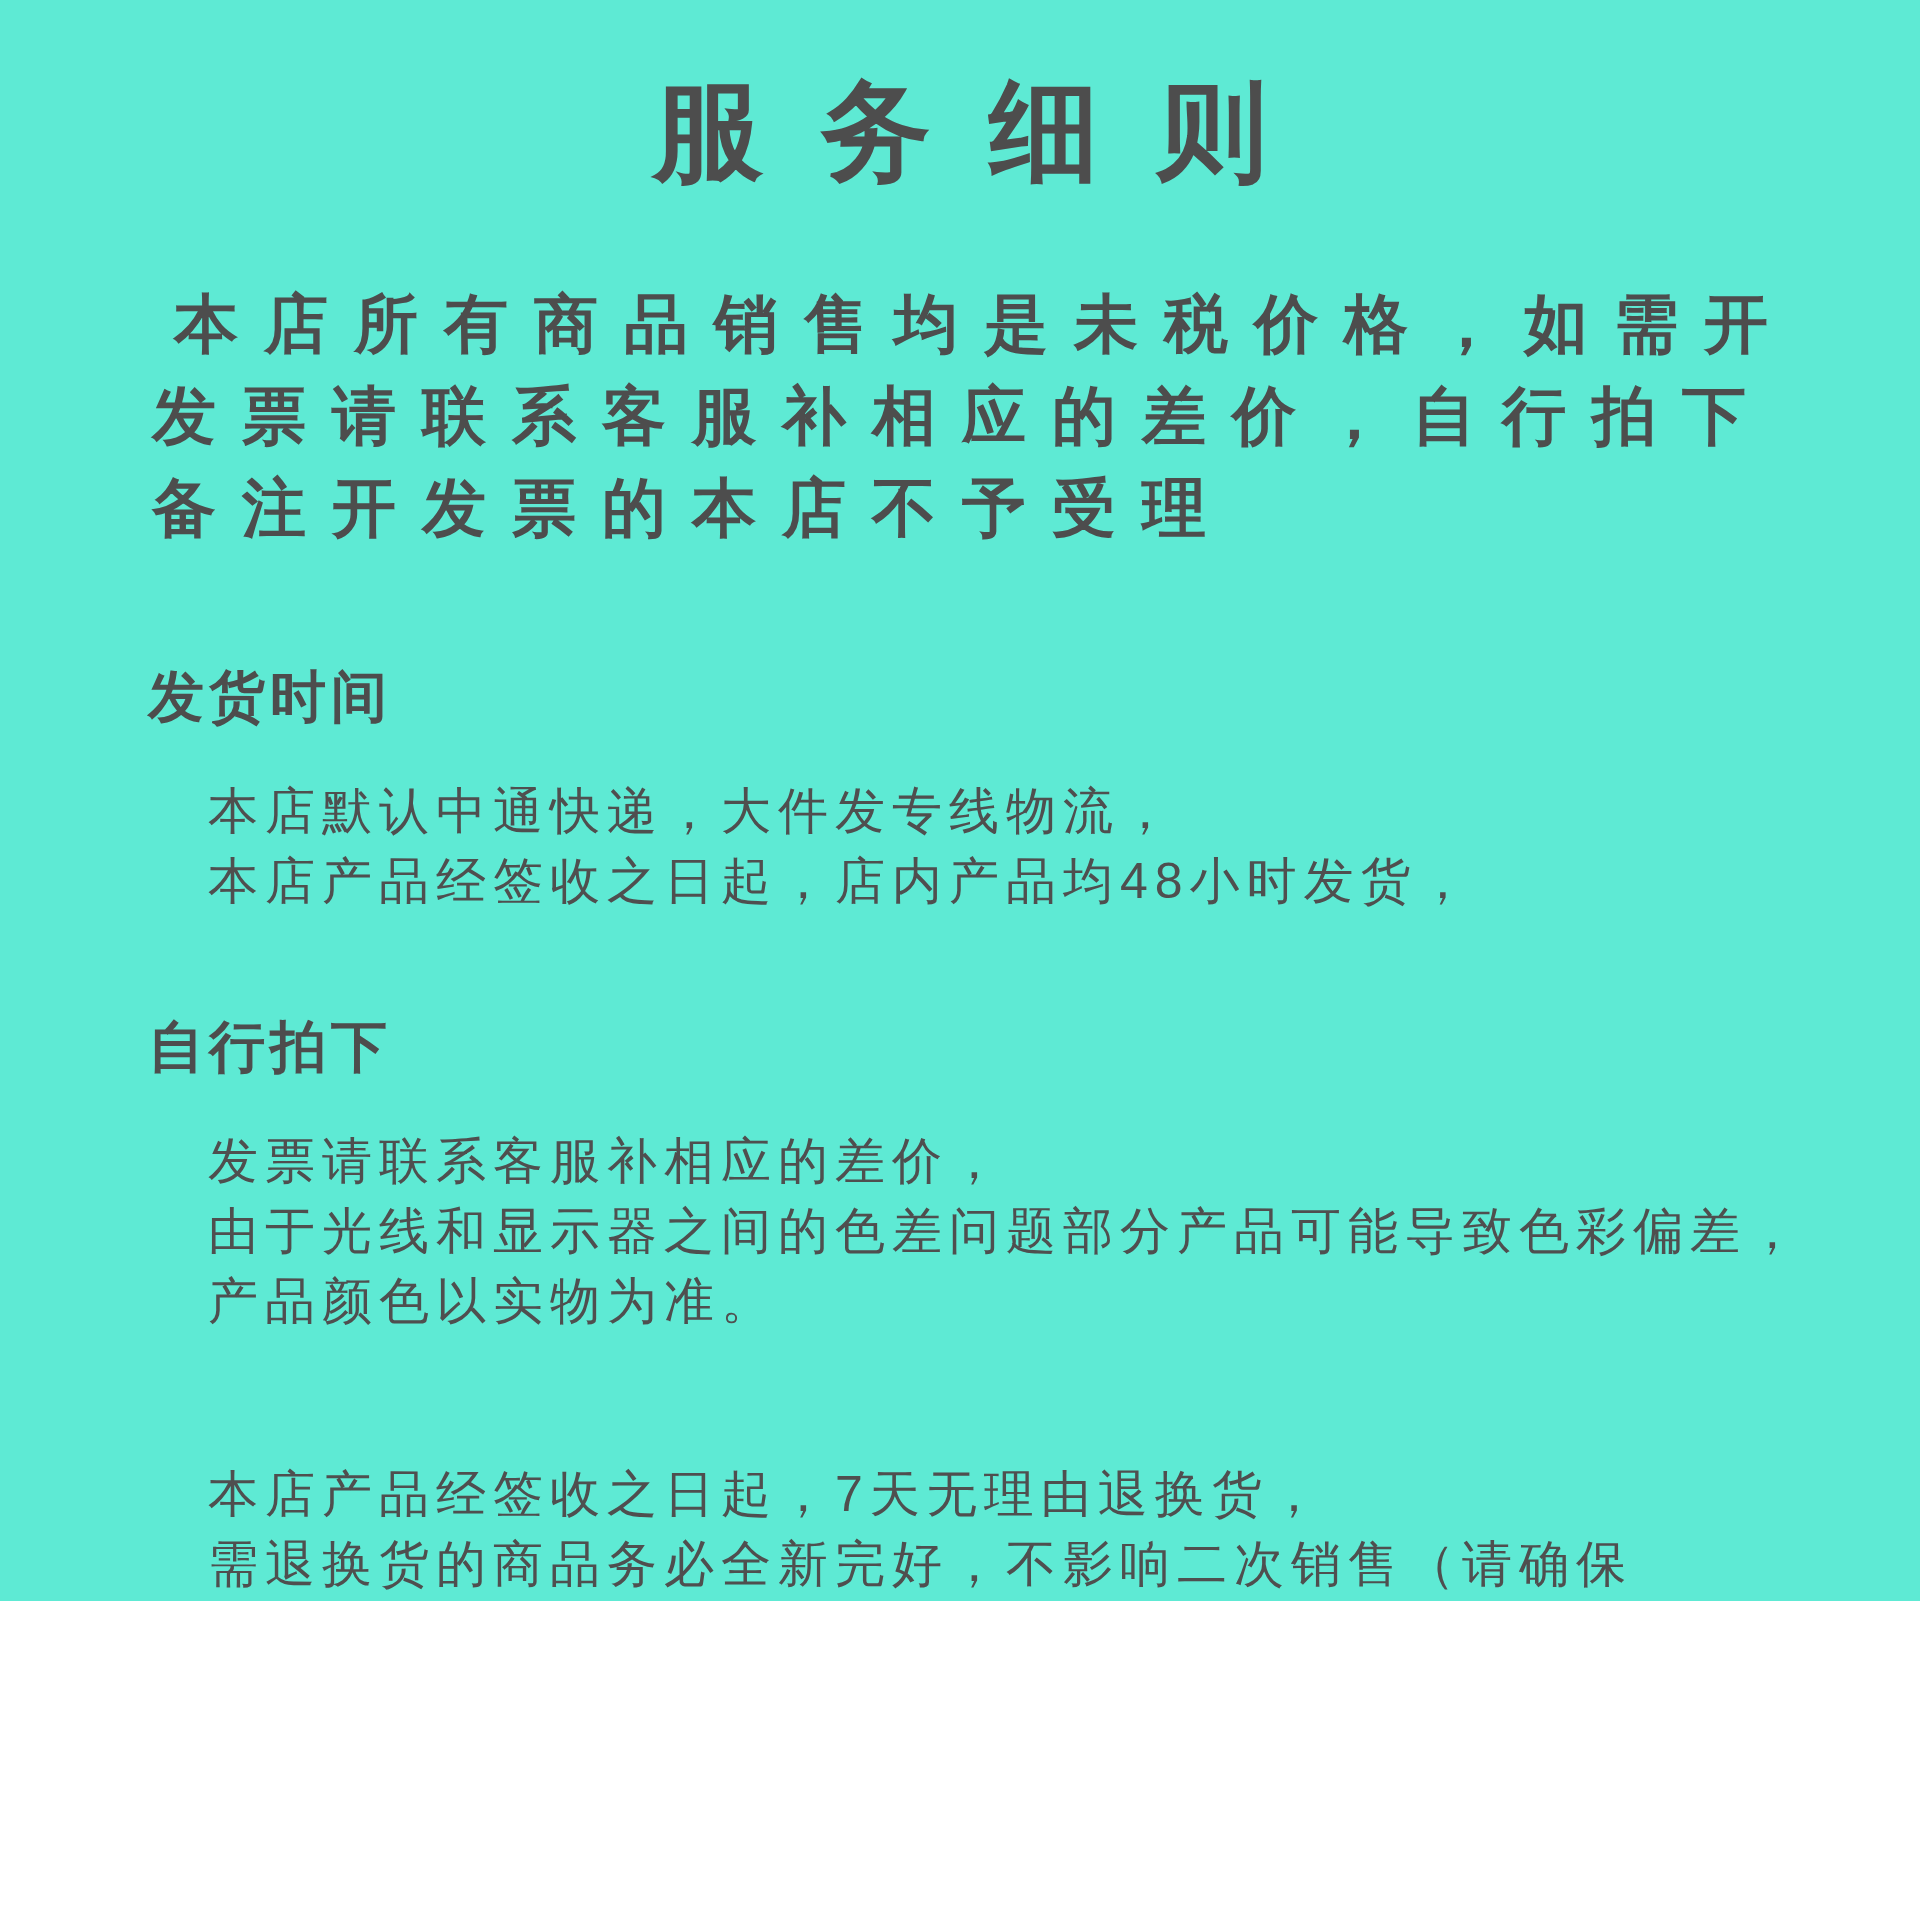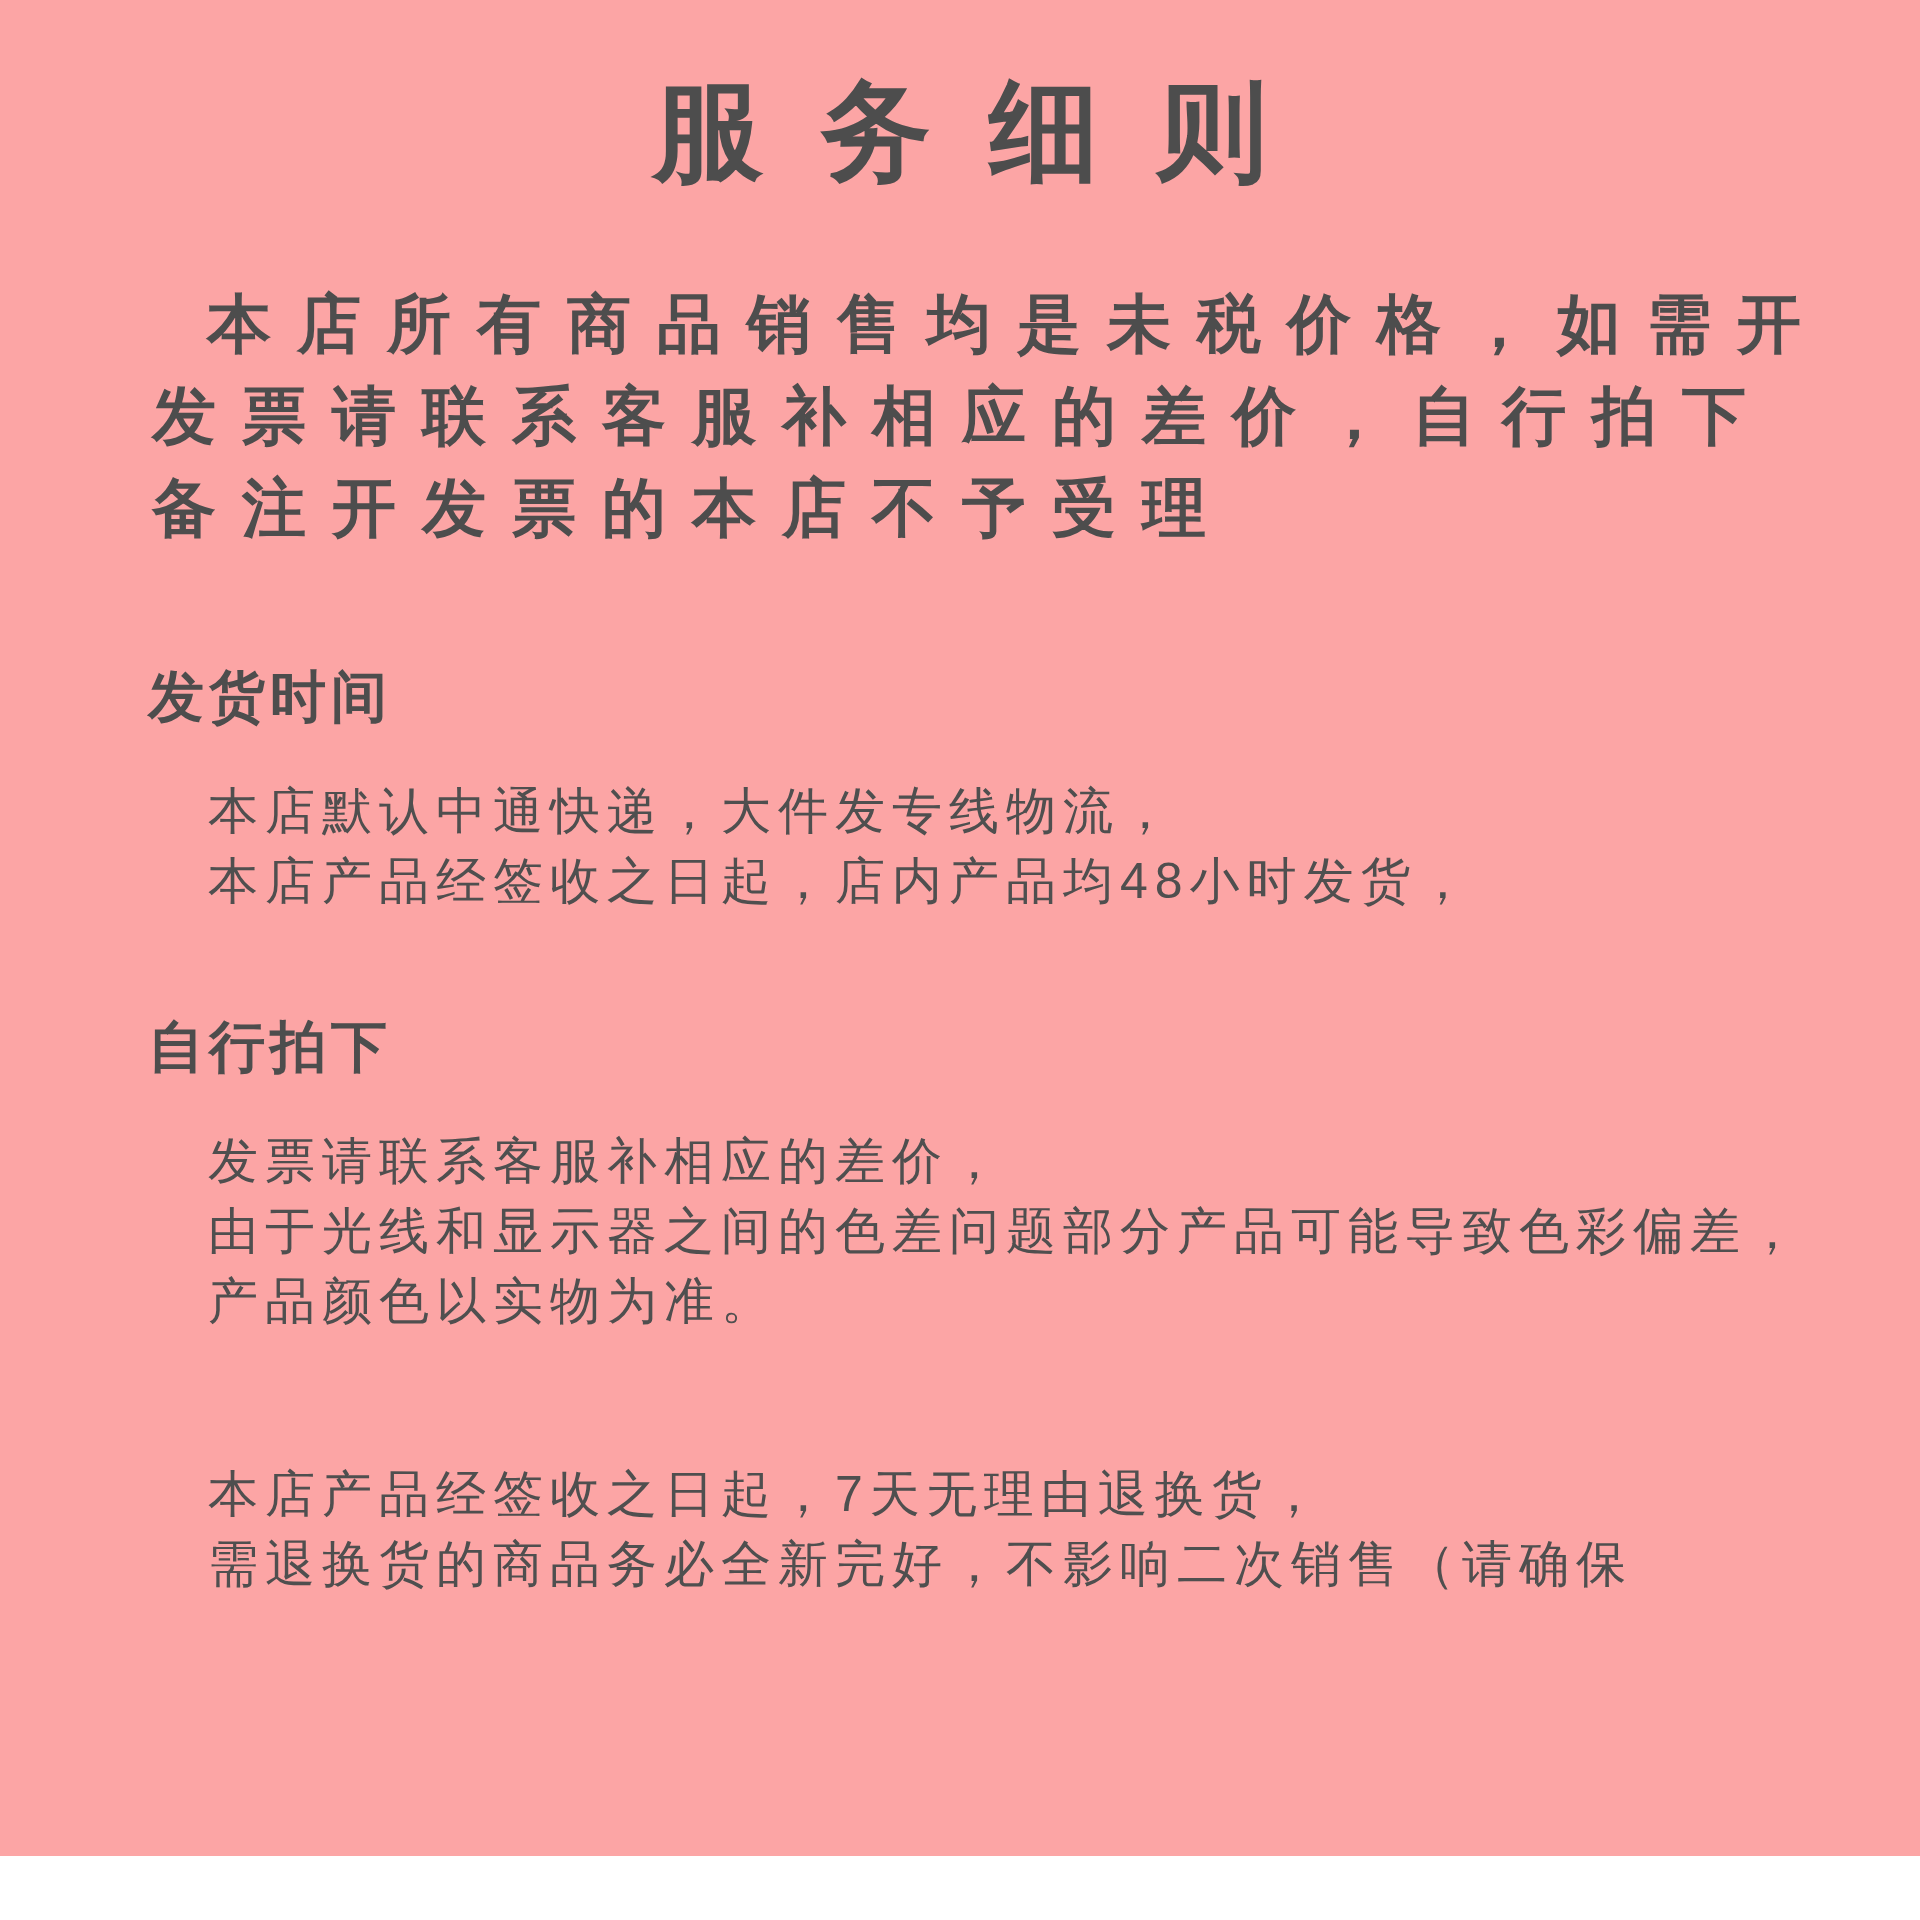--- a/index.html
+++ b/index.html
@@ -3,22 +3,22 @@
 <meta charset="utf-8">
 <style>
   html, body {
     margin: 0;
     padding: 0;
     background: #ffffff;
   }
   .page {
     position: relative;
     width: 1920px;
-    height: 1856px;
-    background: #fca5a5;
+    height: 1601px;
+    background: #5eead4;
     color: #4d4d4d;
     font-family: "Liberation Sans", "DejaVu Sans", sans-serif;
     overflow: hidden;
     box-sizing: border-box;
   }
   .title {
     margin: 0;
     padding-top: 62px;
     padding-left: 58px; 
     text-align: center;
@@ -31,21 +31,20 @@
   .intro {
     margin: 78px 60px 0 152px;
     font-size: 64px;
     font-weight: bold;
     letter-spacing: 26px;
     line-height: 92px;
     color: #4d4d4d;
   }
   .intro-line.first {
     padding-left: 22px;
-    text-align: center;
   }
   .section {
     margin: 0;
   }
   .section-heading {
     margin: 0 0 0 148px;
     font-size: 56px;
     font-weight: bold;
     letter-spacing: 5px;
     line-height: 62px;

